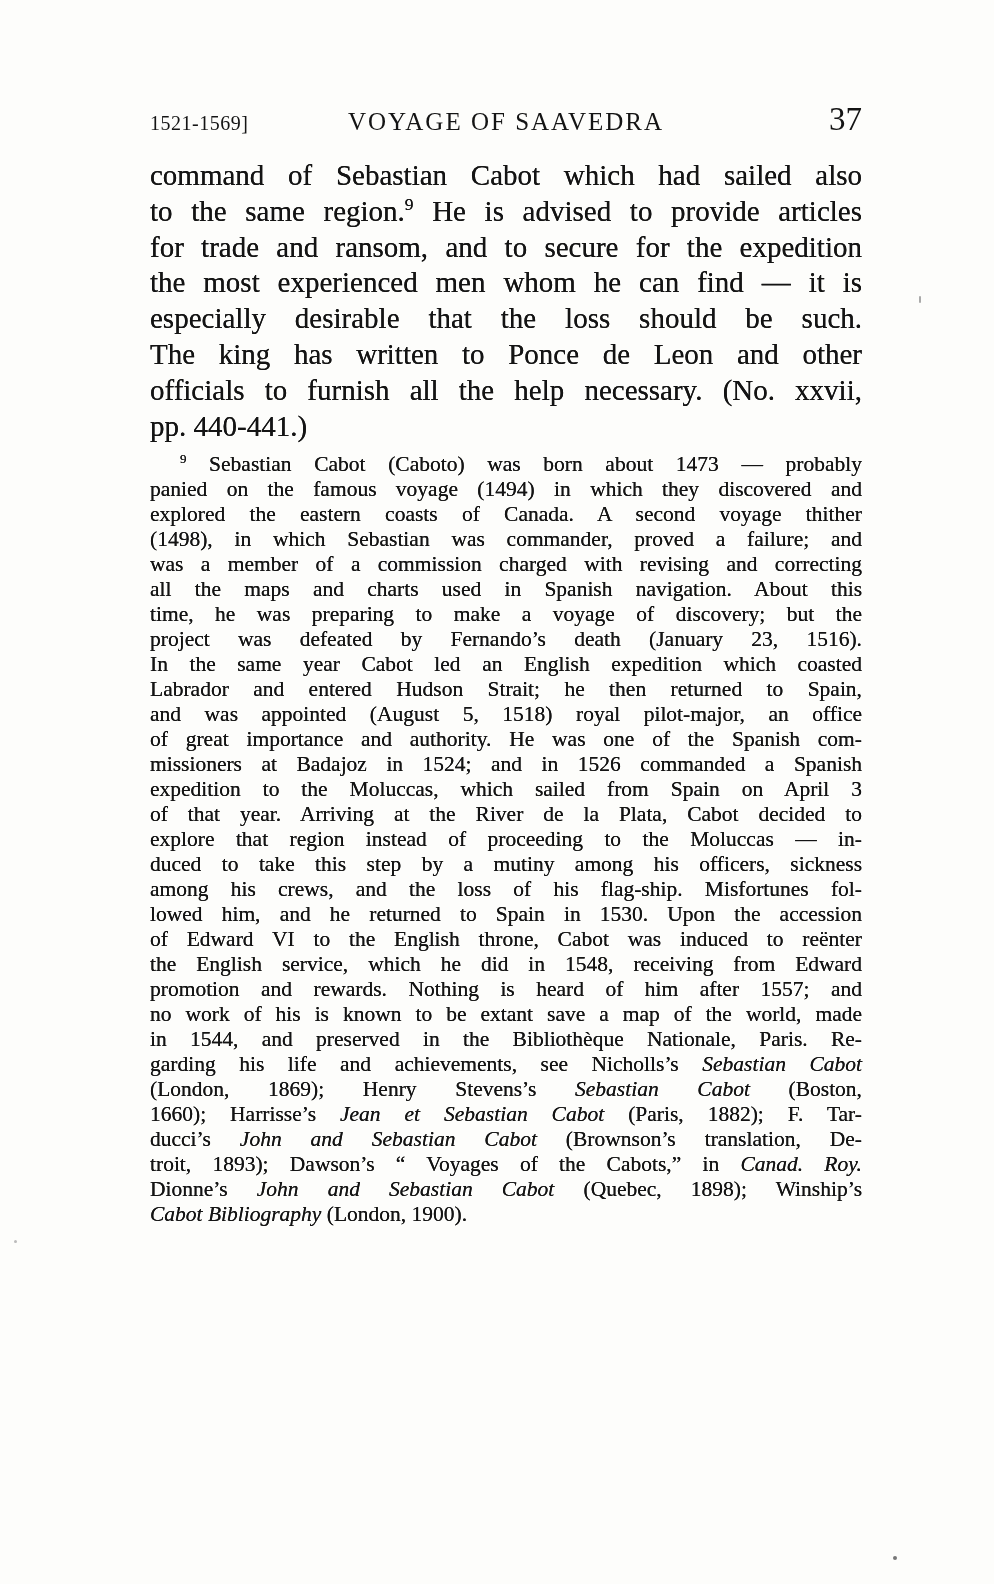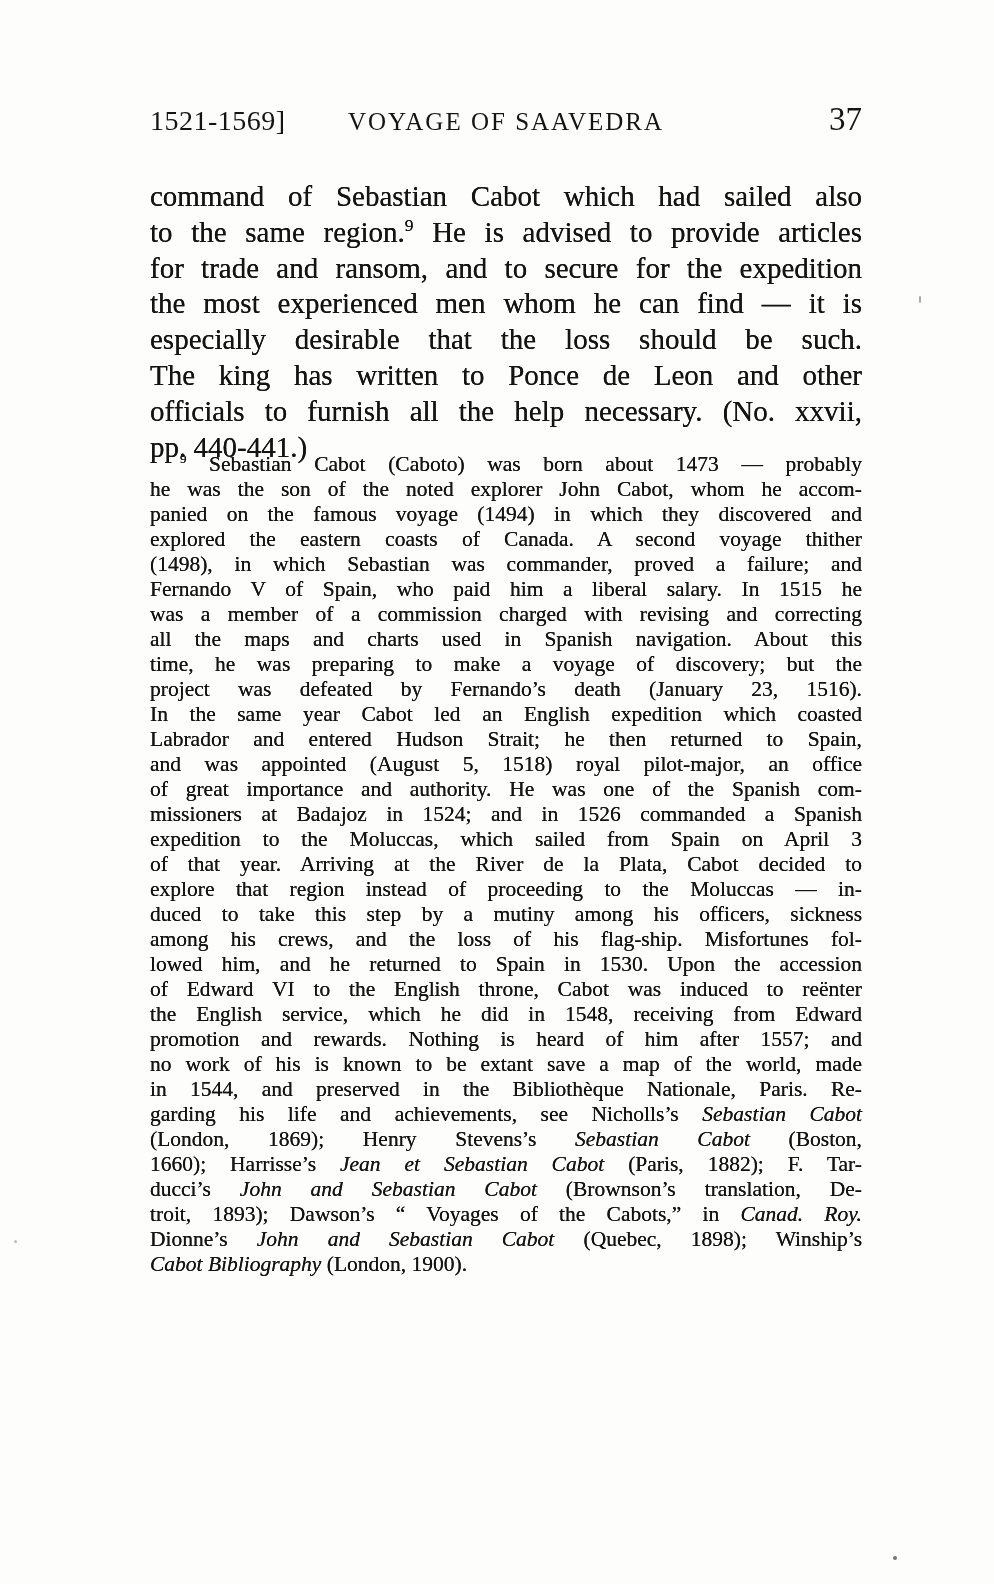--- a/index.html
+++ b/index.html
@@ -19,21 +19,21 @@
   .header {
     position: absolute;
     top: 101px;
     left: 150px;
     width: 712px;
     display: grid;
     grid-template-columns: 1fr auto 1fr;
     align-items: baseline;
   }
   .folio-range {
-    font-size: 28px;
+    font-size: 20px;
     justify-self: start;
     letter-spacing: 0.5px;
   }
   .running-title {
     font-size: 25px;
     letter-spacing: 2px;
     justify-self: center;
     white-space: nowrap;
   }
   .page-number {
@@ -41,21 +41,20 @@
     justify-self: end;
   }
   .main-text {
     position: absolute;
     top: 158px;
     left: 150px;
     width: 712px;
     font-size: 29px;
     line-height: 35.8px;
     text-shadow: 0 0 0.4px currentColor;
-    margin-top: 21px;
   }
   .footnote {
     position: absolute;
     top: 452px;
     left: 150px;
     width: 712px;
     font-size: 21.5px;
     line-height: 25px;
     text-shadow: 0 0 0.3px currentColor;
   }
@@ -103,25 +102,23 @@
       <div class="line"><span>for trade and ransom, and to secure for the expedition</span></div>
       <div class="line"><span>the most experienced men whom he can find — it is</span></div>
       <div class="line"><span>especially desirable that the loss should be such.</span></div>
       <div class="line"><span>The king has written to Ponce de Leon and other</span></div>
       <div class="line"><span>officials to furnish all the help necessary. (No. xxvii,</span></div>
       <div class="line last"><span>pp. 440-441.)</span></div>
     </div>
 
   <div class="footnote" id="footnote">
       <div class="line indent"><sup>9</sup><span> Sebastian Cabot (Caboto) was born about 1473 — probably</span></div>
-      <div class="line"><span>he was the son of the noted explorer John Cabot, whom he accom-</span></div>
       <div class="line"><span>panied on the famous voyage (1494) in which they discovered and</span></div>
       <div class="line"><span>explored the eastern coasts of Canada. A second voyage thither</span></div>
       <div class="line"><span>(1498), in which Sebastian was commander, proved a failure; and</span></div>
-      <div class="line"><span>Fernando V of Spain, who paid him a liberal salary. In 1515 he</span></div>
       <div class="line"><span>was a member of a commission charged with revising and correcting</span></div>
       <div class="line"><span>all the maps and charts used in Spanish navigation. About this</span></div>
       <div class="line"><span>time, he was preparing to make a voyage of discovery; but the</span></div>
       <div class="line"><span>project was defeated by Fernando’s death (January 23, 1516).</span></div>
       <div class="line"><span>In the same year Cabot led an English expedition which coasted</span></div>
       <div class="line"><span>Labrador and entered Hudson Strait; he then returned to Spain,</span></div>
       <div class="line"><span>and was appointed (August 5, 1518) royal pilot-major, an office</span></div>
       <div class="line"><span>of great importance and authority. He was one of the Spanish com-</span></div>
       <div class="line"><span>missioners at Badajoz in 1524; and in 1526 commanded a Spanish</span></div>
       <div class="line"><span>expedition to the Moluccas, which sailed from Spain on April 3</span></div>

